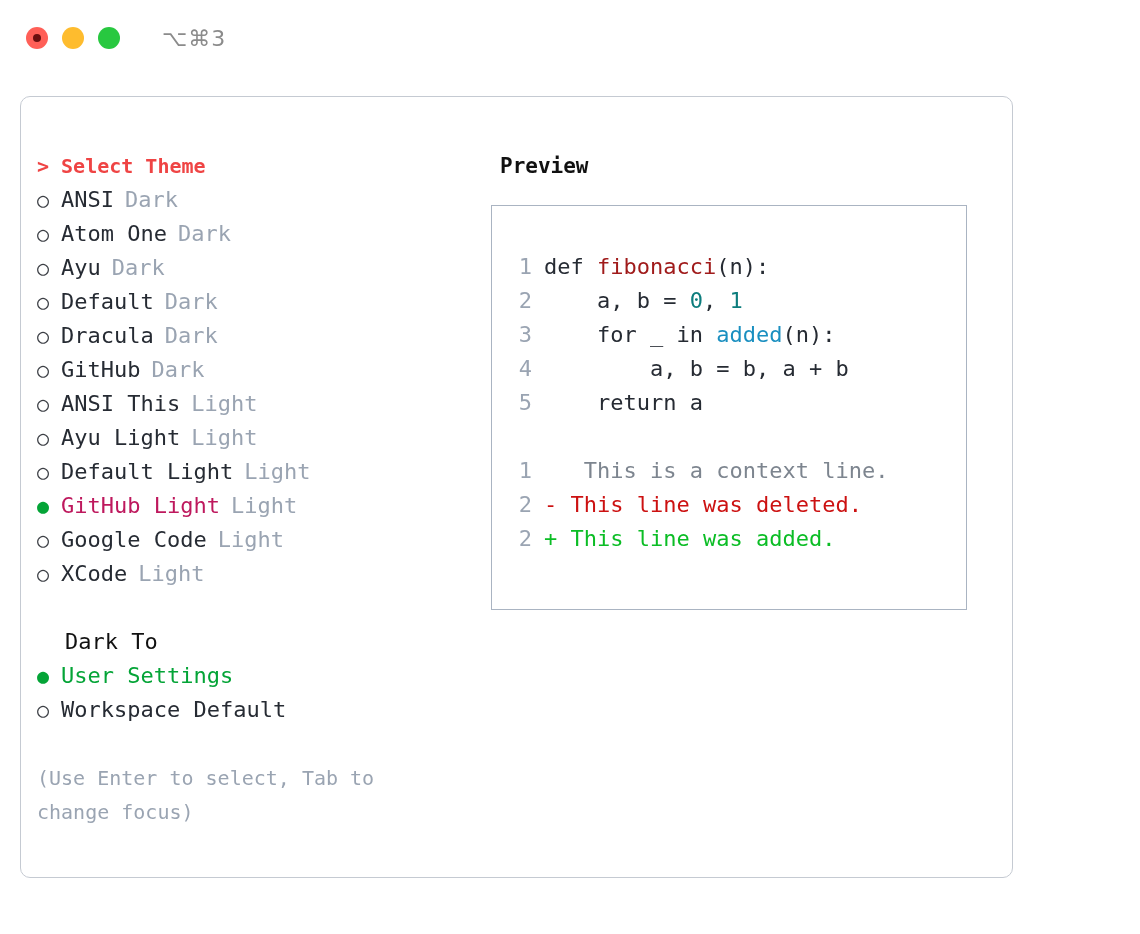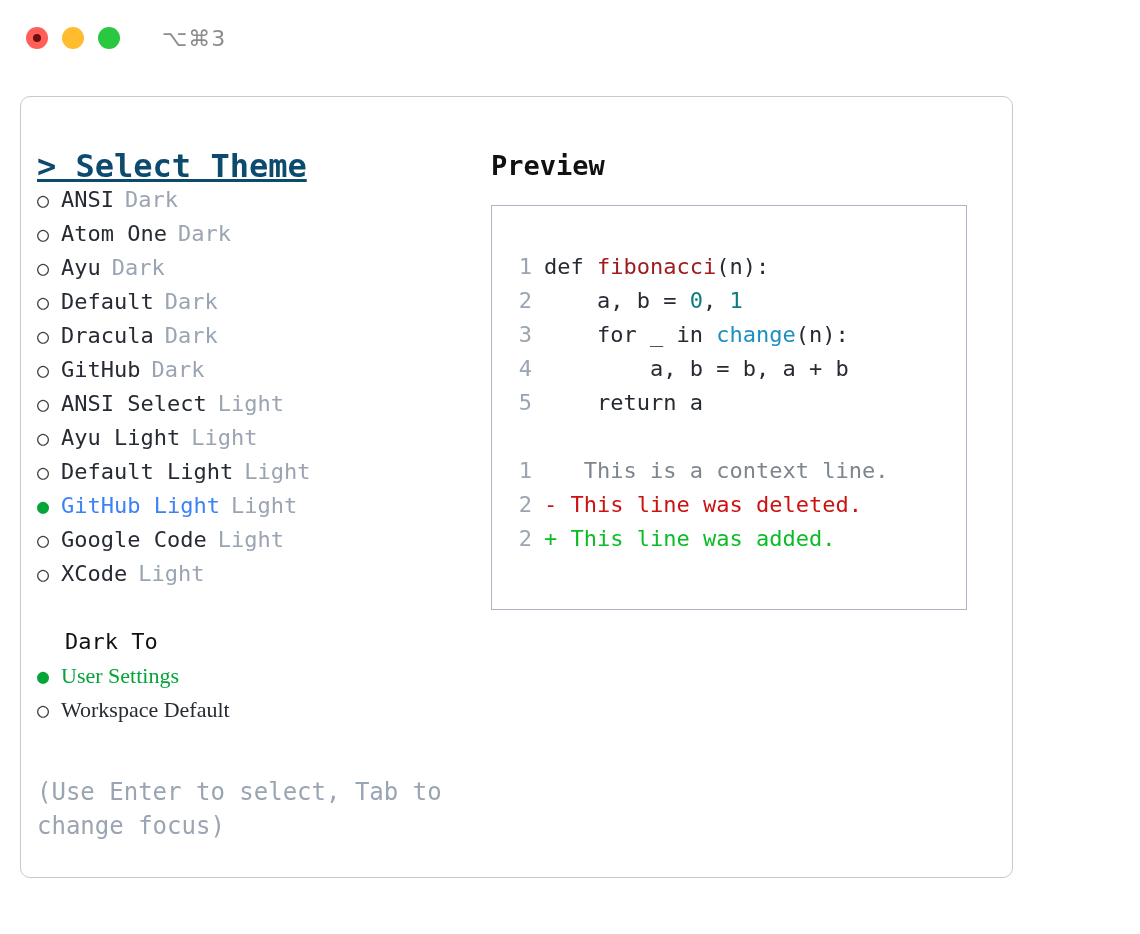--- a/index.html
+++ b/index.html
@@ -93,47 +93,46 @@
     box-sizing: border-box;
   }
   .col-right {
     flex: 1;
     padding: 52px 0 0 0;
     box-sizing: border-box;
   }
 
   
   .section-title {
-    font-size: 32px;
+    font-size: 20px;
     font-weight: bold;
-    color: #0c4a6e;
-    line-height: 34px;
-    white-space: pre;
-    text-decoration: underline;
+    color: #ef4444;
+    line-height: 34px;
+    white-space: pre;
   }
 
   .theme-list { margin: 0; padding: 0; list-style: none; }
 
   .theme-row {
     display: flex;
     align-items: baseline;
     line-height: 34px;
     height: 34px;
     font-size: 22px;
     white-space: pre;
   }
   .bullet {
     width: 24px;
     flex: 0 0 24px;
     color: #3c3f45;
     font-size: 20px;
   }
   .theme-row.selected .bullet { color: #04a437; }
   .theme-name { color: #262b33; }
-  .theme-row.selected .theme-name { color: #3b82f6; }
+  .theme-row.selected .theme-name { color: #be185d; }
   .theme-variant {
     color: #9aa4b2;
     margin-left: 11px;
   }
 
   .apply-section { margin-top: 34px; }
   .apply-title {
     font-size: 22px;
     color: #111111;
     line-height: 34px;
@@ -142,39 +141,39 @@
     white-space: pre;
   }
   .apply-row {
     display: flex;
     align-items: baseline;
     line-height: 34px;
     height: 34px;
     font-size: 22px;
     white-space: pre;
   }
-  .apply-row .label { color: #262b33; font-family: Liberation Serif, serif; }
+  .apply-row .label { color: #262b33; }
   .apply-row.selected .label { color: #04a437; }
   .apply-row.selected .bullet { color: #04a437; }
 
   .hint {
-    margin-top: 48px;
+    margin-top: 34px;
     color: #9aa4b2;
-    font-size: 24px;
+    font-size: 20px;
     line-height: 34px;
     width: 408px;
   }
 
   
   .preview-title {
-    font-size: 27px;
+    font-size: 21px;
     font-weight: bold;
     color: #111111;
     line-height: 34px;
-    margin-left: 0px;
+    margin-left: 9px;
     white-space: pre;
   }
   .preview-box {
     margin-top: 22px;
     width: 476px;
     height: 405px;
     border: 1.5px solid #aab4c2;
     box-sizing: border-box;
     background: #ffffff;
     padding: 44px 0 0 0;
@@ -263,21 +262,21 @@
           </li>
 
           <li class="theme-row">
             <span class="bullet">○</span>
             <span class="theme-name">GitHub</span>
             <span class="theme-variant">Dark</span>
           </li>
 
           <li class="theme-row">
             <span class="bullet">○</span>
-            <span class="theme-name">ANSI Select</span>
+            <span class="theme-name">ANSI This</span>
             <span class="theme-variant">Light</span>
           </li>
 
           <li class="theme-row">
             <span class="bullet">○</span>
             <span class="theme-name">Ayu Light</span>
             <span class="theme-variant">Light</span>
           </li>
 
           <li class="theme-row">
@@ -333,21 +332,21 @@
             <span class="code-text"><span class="tok-plain">def </span><span class="tok-func">fibonacci</span><span class="tok-plain">(n):</span></span>
           </div>
 
           <div class="code-line">
             <span class="lineno">2</span>
             <span class="code-text"><span class="tok-plain">    a, b = </span><span class="tok-num">0</span><span class="tok-plain">, </span><span class="tok-num">1</span></span>
           </div>
 
           <div class="code-line">
             <span class="lineno">3</span>
-            <span class="code-text"><span class="tok-plain">    for _ in </span><span class="tok-builtin">change</span><span class="tok-plain">(n):</span></span>
+            <span class="code-text"><span class="tok-plain">    for _ in </span><span class="tok-builtin">added</span><span class="tok-plain">(n):</span></span>
           </div>
 
           <div class="code-line">
             <span class="lineno">4</span>
             <span class="code-text"><span class="tok-plain">        a, b = b, a + b</span></span>
           </div>
 
           <div class="code-line">
             <span class="lineno">5</span>
             <span class="code-text"><span class="tok-plain">    return a</span></span>

